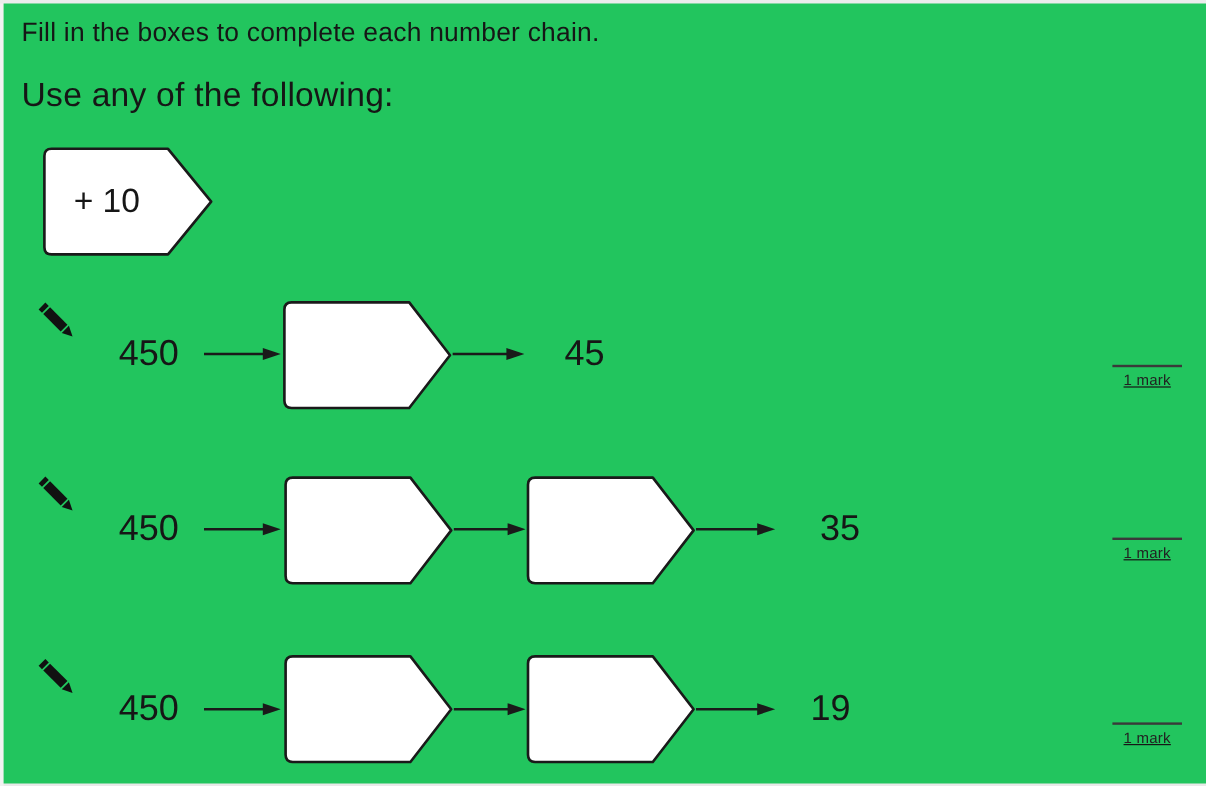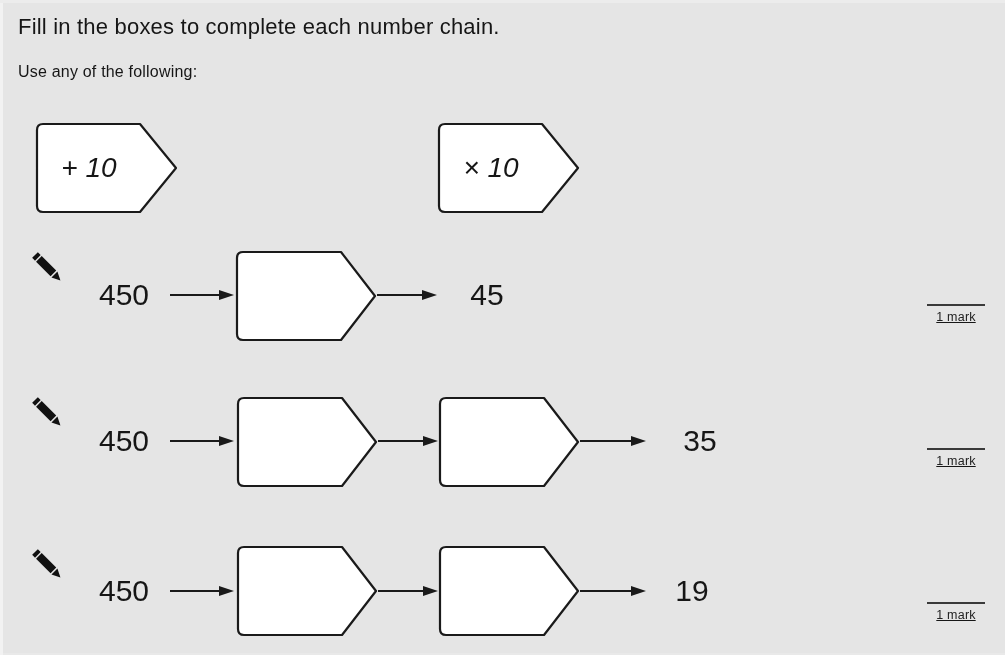--- a/index.html
+++ b/index.html
@@ -1,28 +1,28 @@
 <!DOCTYPE html>
 <html><head>
 <meta charset="utf-8">
 <style>
   html,body{margin:0;padding:0;background:#fff;}
   .sheet{
     position:relative;
     width:1005px;height:655px;
-    background:#e5e5e5;
+    background:#22c55e;
     font-family:"Liberation Sans", sans-serif;
     color:#161616;
     overflow:hidden;
     box-shadow:inset 0 3px 0 #ececec, inset 3px 0 0 #f2f2f2, inset 0 -2px 0 #e9e9e9;
   }
   .abs{position:absolute;}
   .title{left:18px;top:14px;font-size:22px;letter-spacing:.2px;}
-  .subtitle{left:18px;top:63px;font-size:16px;letter-spacing:.2px;}
-  .op{top:122px;width:143px;height:92px;font-style:italic;}
+  .subtitle{left:18px;top:63px;font-size:28px;letter-spacing:.2px;}
+  .op{top:122px;width:143px;height:92px;}
   .op svg{position:absolute;left:0;top:0;}
   .op .op-label{
     position:absolute;left:0;top:0;width:108px;height:92px;
     display:flex;align-items:center;justify-content:center;
     font-size:28px;color:#161616;
   }
   .num{
     font-size:30px;height:34px;line-height:34px;text-align:center;color:#161616;
   }
   .start-num{width:64px;}
@@ -38,26 +38,20 @@
 <div class="sheet">
 
   <div class="abs title">Fill in the boxes to complete each number chain.</div>
   <div class="abs subtitle">Use any of the following:</div>
 
   <div class="abs op" style="left:35px;">
     <svg width="143" height="92" viewBox="0 0 143 92">
       <path d="M 8,2 H 105 L 141,46 L 105,90 H 8 Q 2,90 2,84 V 8 Q 2,2 8,2 Z" fill="#fff" stroke="#1a1a1a" stroke-width="2.2" stroke-linejoin="round"></path>
     </svg>
     <div class="op-label">+ 10</div>
-  </div>
-  <div class="abs op" style="left:437px;">
-    <svg width="143" height="92" viewBox="0 0 143 92">
-      <path d="M 8,2 H 105 L 141,46 L 105,90 H 8 Q 2,90 2,84 V 8 Q 2,2 8,2 Z" fill="#fff" stroke="#1a1a1a" stroke-width="2.2" stroke-linejoin="round"></path>
-    </svg>
-    <div class="op-label">× 10</div>
   </div>
 
   <svg class="abs" style="left:28px;top:246px;" width="46" height="46" viewBox="0 0 46 46">
     <g transform="translate(7,9) rotate(45)" fill="#111">
       <rect x="0" y="-4" width="4" height="8"></rect>
       <rect x="5.5" y="-4" width="20.5" height="8"></rect>
       <polygon points="27.5,-4.2 36,0 27.5,4.2"></polygon>
     </g>
   </svg>
   <div class="abs num start-num" style="left:92px;top:278px;">450</div>

